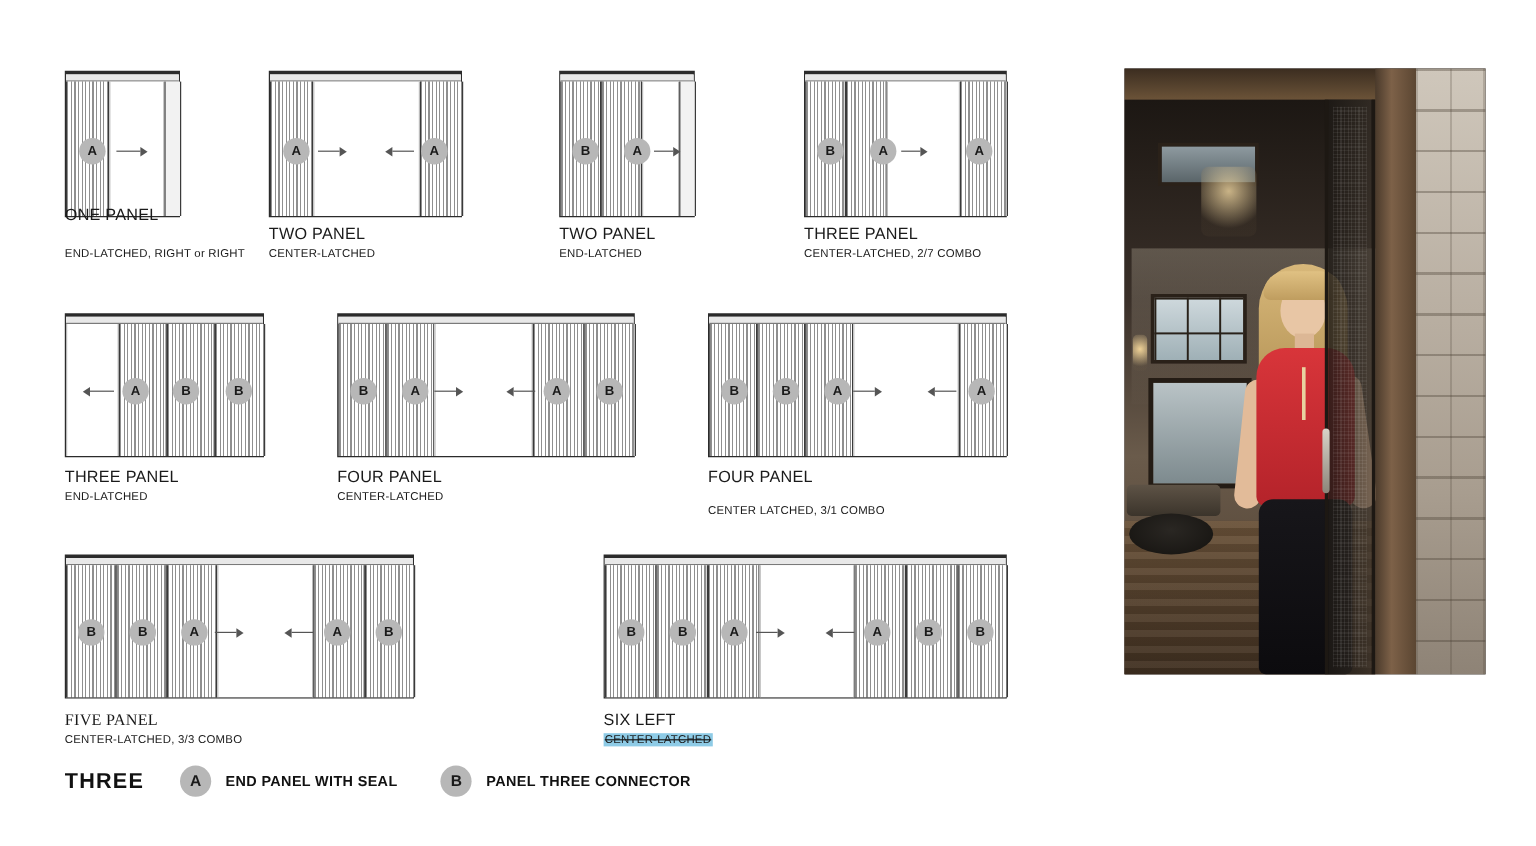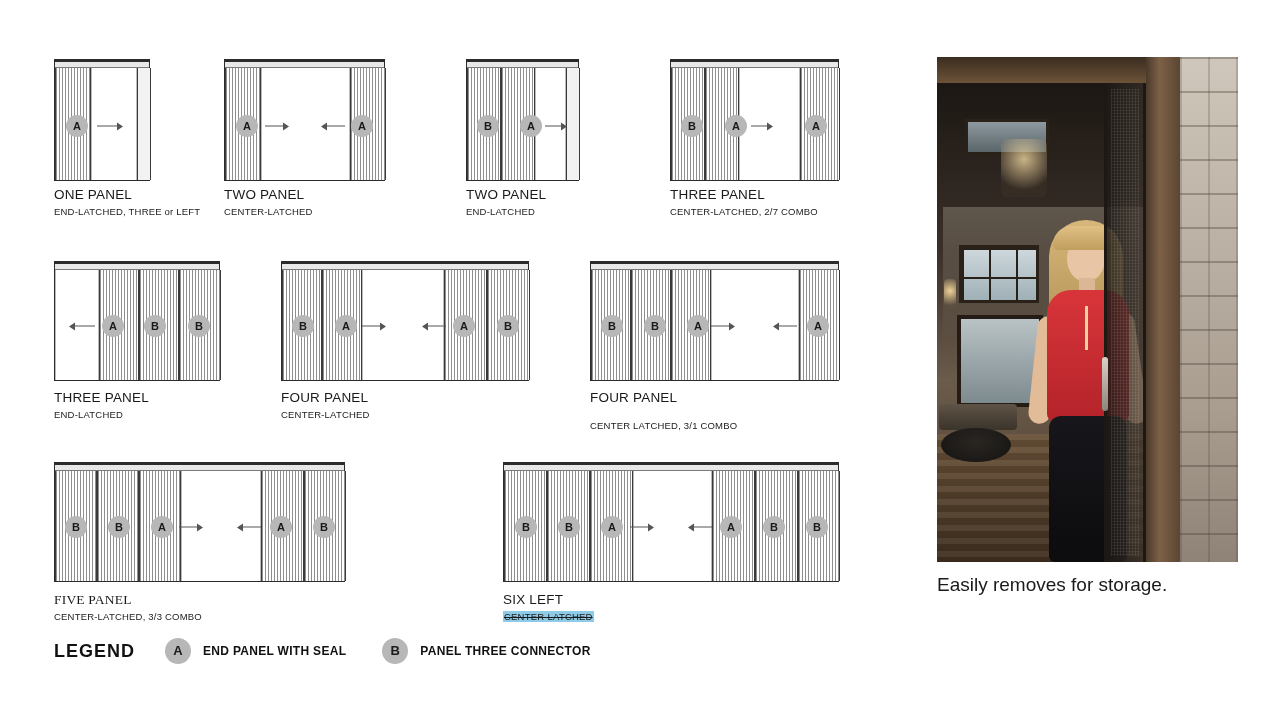--- a/index.html
+++ b/index.html
@@ -339,22 +339,22 @@
       <div class="track-top"></div>
       <div class="panel" style="left:0; width:36px;"></div>
       <div class="panel open" style="left:36px; width:46px;"></div>
       <div class="panel jamb" style="left:82px; width:14px;"></div>
       <div class="badge" style="left:22px; top:64px;">A</div>
       <div class="arrow right" style="left:42px; top:64px; width:26px;">
         <div class="shaft"></div>
           <div class="head"></div>
       </div>
     </div>
-    <div class="caption-title" style="left:0; top:128px;">ONE PANEL</div>
-    <div class="caption-sub" style="left:0; top:147px;">END-LATCHED, THREE or LEFT</div>
+    <div class="caption-title" style="left:0; top:112px;">ONE PANEL</div>
+    <div class="caption-sub" style="left:0; top:147px;">END-LATCHED, RIGHT or RIGHT</div>
   </div>
 
   <div class="cell" style="left:224px; top:59px; width:200px; height:122px;">
     <div class="frame" style="width:161px; height:122px;">
       <div class="track-top"></div>
       <div class="panel" style="left:0; width:36px;"></div>
       <div class="panel open" style="left:36px; width:89px;"></div>
       <div class="panel" style="left:125px; width:36px;"></div>
       <div class="badge" style="left:22px; top:64px;">A</div>
       <div class="badge" style="left:137px; top:64px;">A</div>
@@ -527,21 +527,21 @@
       <div class="arrow left" style="left:184px; top:62px; width:24px;">
         <div class="shaft"></div>
           <div class="head"></div>
       </div>
     </div>
     <div class="caption-title" style="left:0; top:130px;">SIX LEFT</div>
     <div class="caption-sub highlight" style="left:0; top:149px;">CENTER-LATCHED</div>
   </div>
 
   <div class="legend">
-    <div class="legend-title">LEGEND</div>
+    <div class="legend-title">THREE</div>
     <div class="legend-item">
       <div class="legend-badge">A</div>
       <div class="legend-label">END PANEL WITH SEAL</div>
     </div>
     <div class="legend-item">
       <div class="legend-badge">B</div>
       <div class="legend-label">PANEL THREE CONNECTOR</div>
     </div>
   </div>
 
@@ -566,15 +566,14 @@
       <div class="ph-arm-r"></div>
       <div class="ph-top"></div>
       <div class="ph-zip"></div>
       <div class="ph-pants"></div>
     </div>
     <div class="ph-screen-door"></div>
     <div class="ph-handle"></div>
     <div class="ph-jamb-right"></div>
     <div class="ph-stone-right"></div>
   </div>
-  <div class="photo-caption">Easily removes for storage.</div>
 
 </div>
 
 </body></html>

